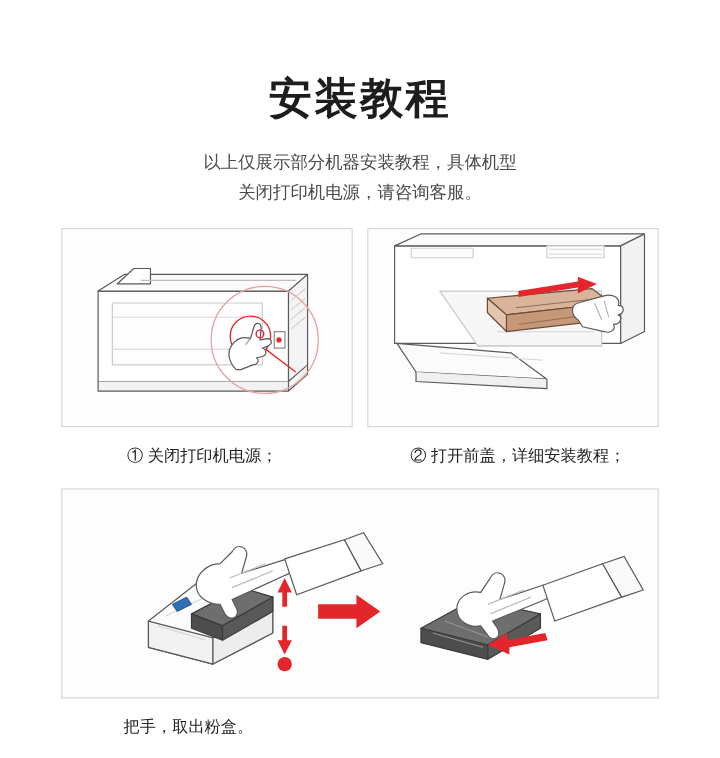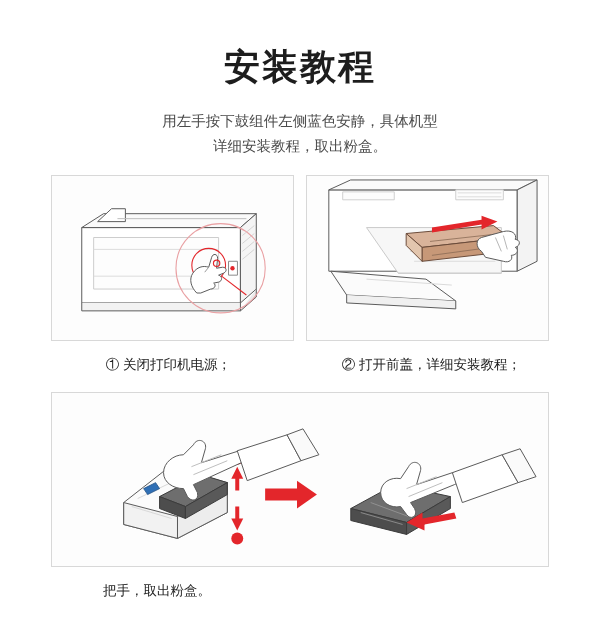--- a/index.html
+++ b/index.html
@@ -19,21 +19,21 @@
     width: 600px;
     height: 632px;
     background: #ffffff;
   }
   .title {
     text-align: center;
     font-size: 36px;
     font-weight: bold;
     letter-spacing: 2px;
     color: #1d1d1d;
-    padding-top: 47px;
+    padding-top: 62px;
     line-height: 1.1;
   }
   .subtitle {
     text-align: center;
     font-size: 14.5px;
     color: #4a4a4a;
     line-height: 1.75;
     margin-top: 22px;
   }
   .panel-row {
@@ -91,22 +91,22 @@
   svg { display: block; }
 </style>
 </head>
 <body>
 
 <div class="page">
 
   <div class="title">安装教程</div>
 
   <div class="subtitle">
-    <div>用左手按下鼓组件左侧蓝色安静，具体机型</div>
-    <div>详细安装教程，取出粉盒。</div>
+    <div>以上仅展示部分机器安装教程，具体机型</div>
+    <div>关闭打印机电源，请咨询客服。</div>
   </div>
 
   <div class="panel-row">
 
     <div class="panel half">
       <svg class="panel-art" viewBox="0 0 243 166">
         <g fill="none" stroke="#5a5a5a" stroke-width="1" stroke-linejoin="round">
 
           <path d="M30 52 L30 128 L190 128 L190 52 Z" fill="#ffffff"></path>
           <path d="M30 52 L52 38 L206 38 L190 52 Z" fill="#fafafa"></path>

